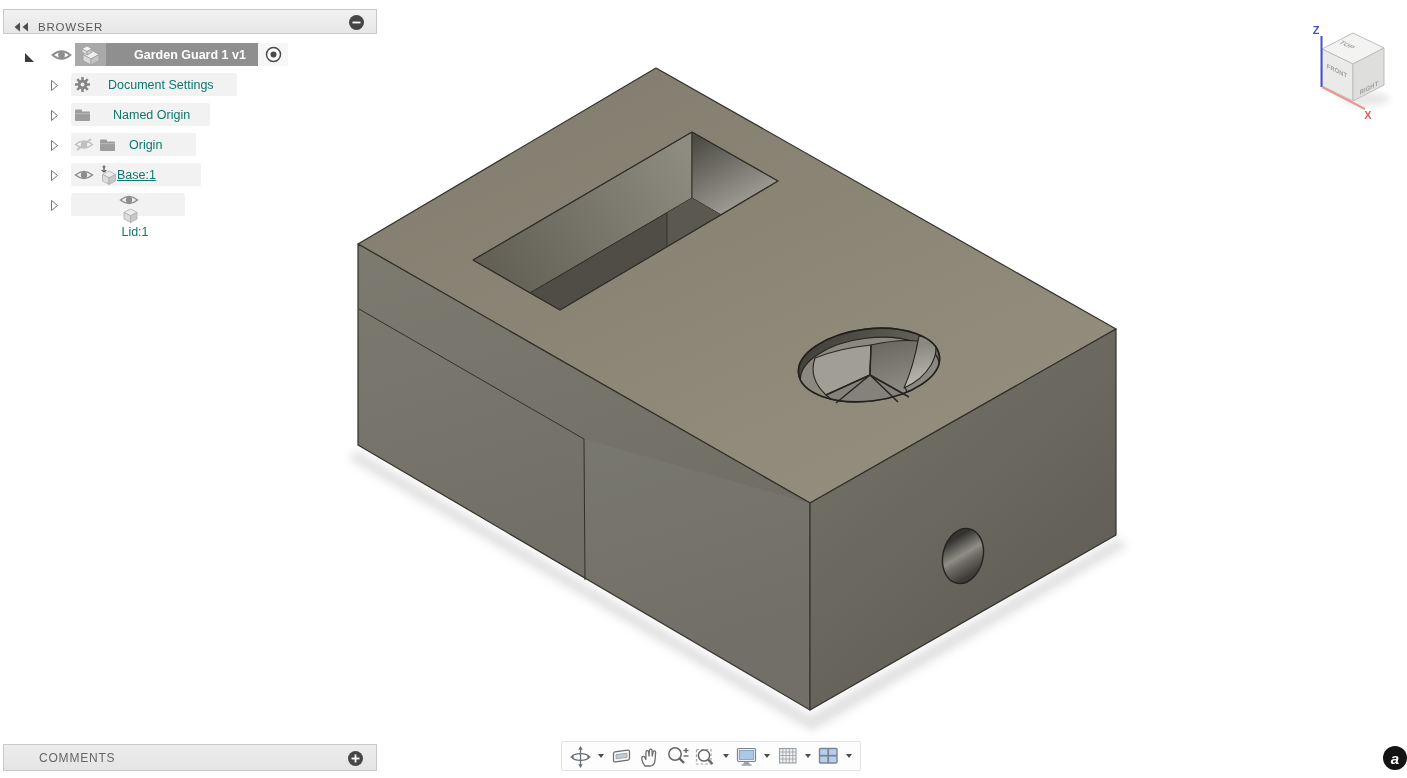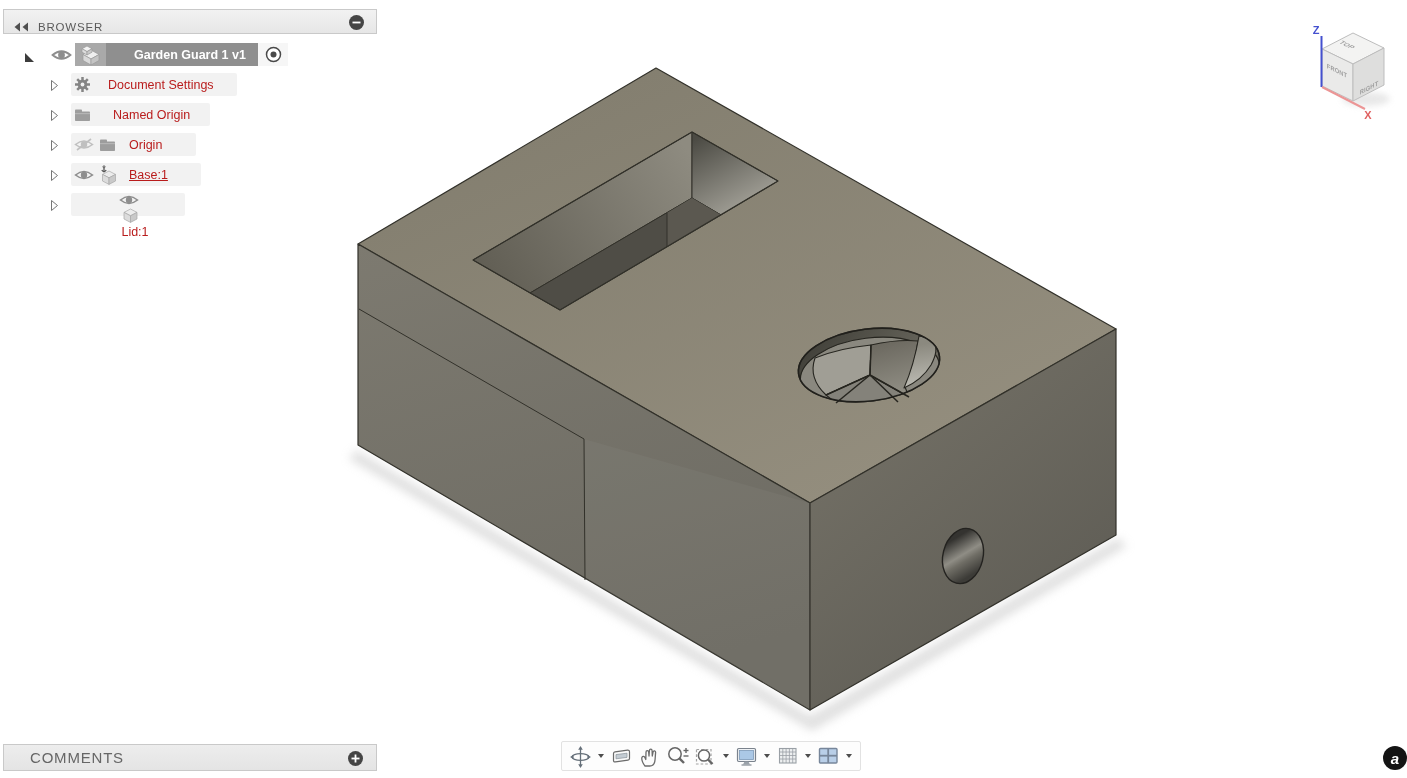--- a/index.html
+++ b/index.html
@@ -11,35 +11,35 @@
   .browser-panel{position:absolute;left:0;top:0;width:390px;}
   .panel-header{position:absolute;left:3px;top:9px;width:374px;height:25px;
     background:linear-gradient(#f2f2f2,#e6e6e6);border:1px solid #c9c9c9;box-sizing:border-box;
     display:flex;align-items:flex-end;}
   .panel-header .ph-title{font-size:11.5px;color:#5a5a5a;letter-spacing:.8px;margin-left:7px;}
   .ph-collapse{margin-left:9px;display:flex;align-items:center;}
   .ph-minus{position:absolute;right:11px;top:4px;}
   .tree{position:absolute;left:0;top:0;}
   .trow{position:absolute;height:23px;}
   .pill{position:absolute;height:23px;background:#f2f2f2;border-radius:2px;display:flex;align-items:center;}
-  .lbl{font-size:12.5px;color:#b91c1c;white-space:nowrap;}
+  .lbl{font-size:12.5px;color:#0f766e;white-space:nowrap;}
   .exp{position:absolute;top:5px;}
   .rooticonpill{position:absolute;left:75px;top:0;width:31px;height:23px;background:#a9a9a9;
     display:flex;align-items:center;justify-content:center;}
   .rootlblpill{position:absolute;left:106px;top:0;width:168px;height:23px;background:#8f8f8f;
     display:flex;align-items:center;justify-content:center;}
   .rootlblpill .lbl{color:#ffffff;font-weight:bold;}
   .radiopill{position:absolute;left:258px;top:0;width:30px;height:23px;background:#f6f6f6;
     display:flex;align-items:center;justify-content:center;}
 
   
   .comments-bar{position:absolute;left:3px;top:744px;width:374px;height:27px;
     background:linear-gradient(#ededed,#e4e4e4);border:1px solid #c9c9c9;box-sizing:border-box;
     display:flex;align-items:center;}
-  .comments-bar .cb-title{font-size:15px;color:#666;letter-spacing:.8px;margin-left:26px;}
+  .comments-bar .cb-title{font-size:12px;color:#666;letter-spacing:.8px;margin-left:35px;}
   .cb-plus{position:absolute;right:12px;top:5px;}
 
   
   .navbar{position:absolute;left:561px;top:741px;width:300px;height:30px;
     background:#fdfdfd;border:1px solid #e2e2e2;box-sizing:border-box;border-radius:2px;
     display:flex;align-items:center;justify-content:center;gap:4px;}
   .tool{display:flex;align-items:center;justify-content:center;width:24px;height:24px;}
   .caret{display:flex;align-items:center;width:9px;height:24px;}
 
   
@@ -302,21 +302,21 @@
                 <polygon points="3.5,9.4 10,12.8 10,19.4 3.5,16" fill="#dcdcdc"></polygon>
                 <polygon points="10,12.8 16.5,9.4 16.5,16 10,19.4" fill="#c9c9c9"></polygon>
               </g>
               <g stroke="#555555" stroke-width="1.3" fill="none">
                 <circle cx="5" cy="1.8" r="1" stroke-width="1"></circle>
                 <line x1="5" y1="2.8" x2="5" y2="7.2"></line>
                 <path d="M2.8,5 Q5,8.2 7.2,5"></path>
               </g>
             </svg>
           </span>
-          <span class="lbl" style="margin-left:12px;text-decoration:underline;">Base:1</span>
+          <span class="lbl" style="text-decoration:underline;">Base:1</span>
         </div>
       </div>
 
       <div class="trow" style="left:0;top:193px;width:210px;">
         <span class="exp" style="left:50px;">
           <svg width="9" height="13" viewBox="0 0 9 13">
               <path d="M1.5,1.5 L7.5,6.5 L1.5,11.5 Z" fill="#fdfdfd" stroke="#767676" stroke-width="1"></path>
             </svg>
         </span>
         <div class="pill" style="left:71px;width:114px;flex-direction:column;">

